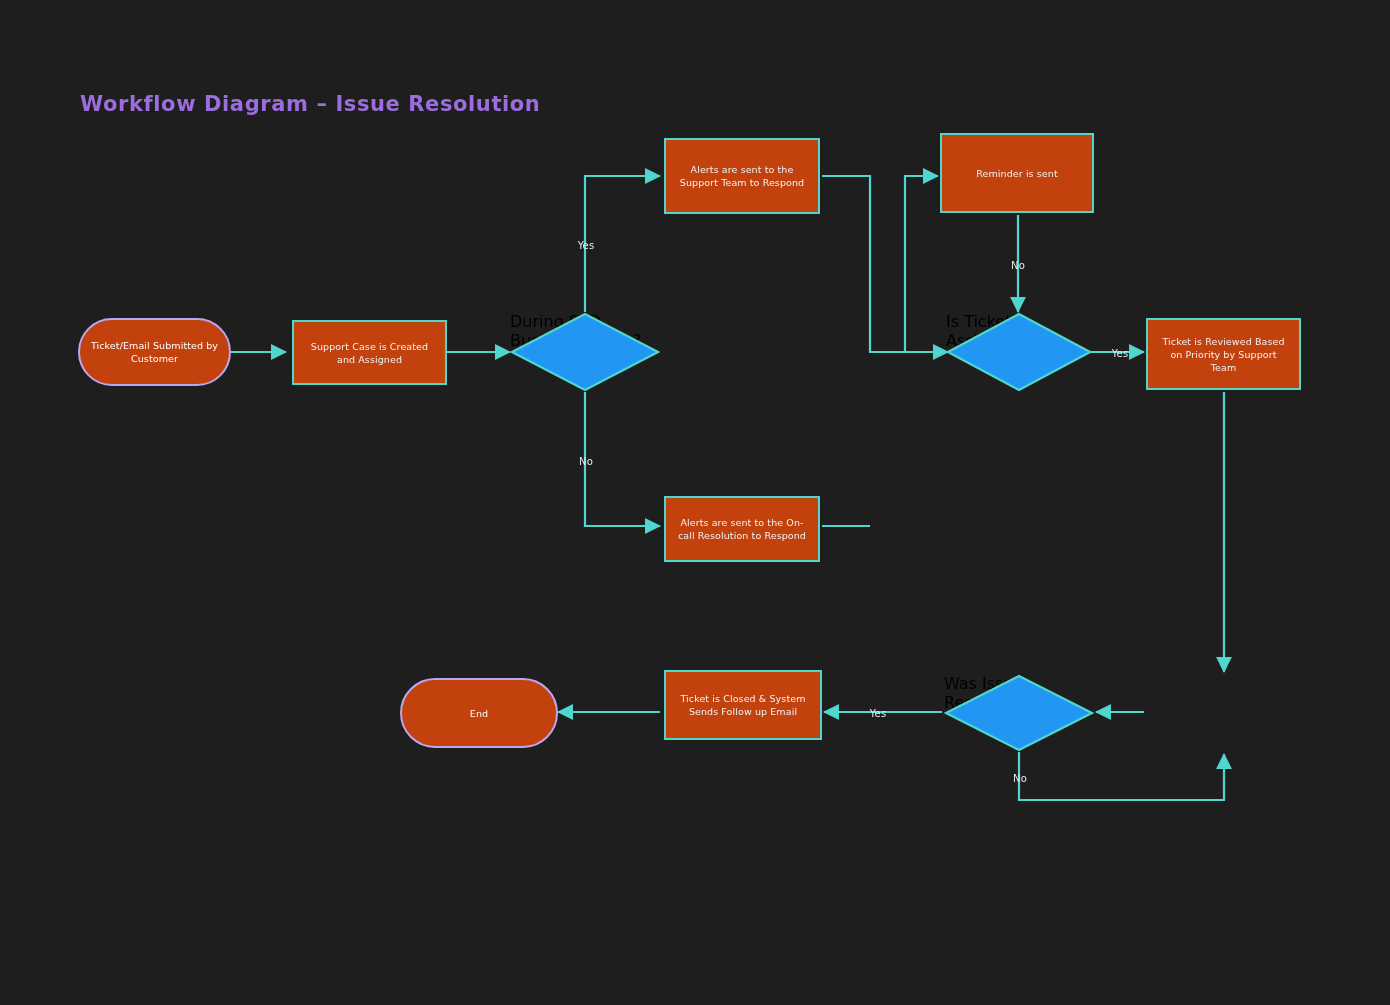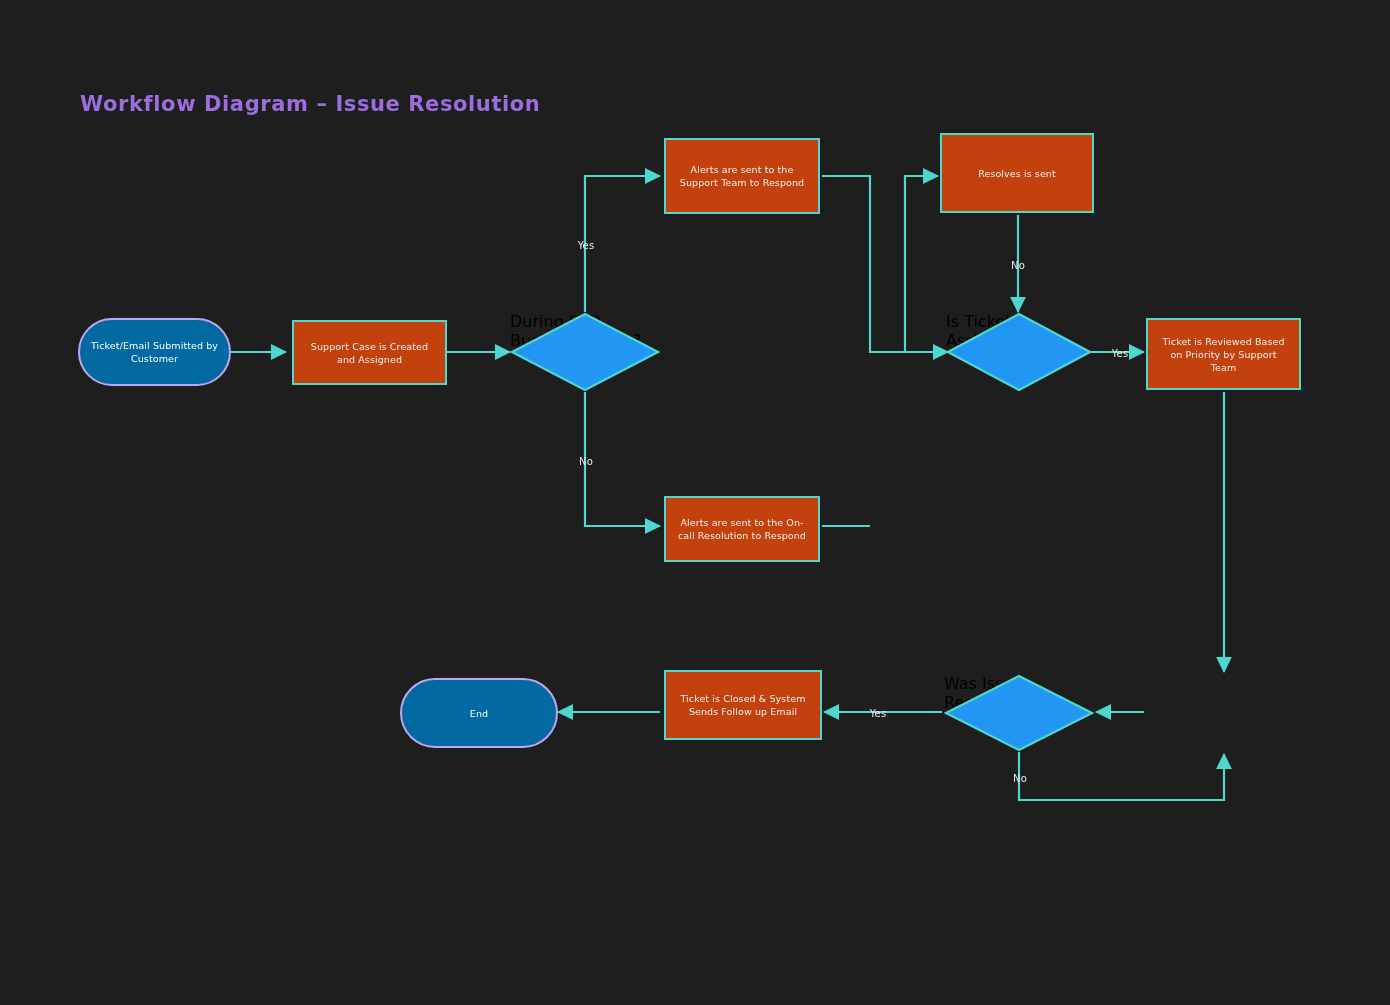--- a/index.html
+++ b/index.html
@@ -22,21 +22,21 @@
   .node{position:absolute;box-sizing:border-box;display:flex;align-items:center;justify-content:center;text-align:center;}
   .node .label{
     font-size:9.5px;line-height:13px;color:#ffffff;
     padding:0 10px;letter-spacing:.1px;
   }
   .rect{
     background:#c2410c;border:2px solid #4fd6cd;
   }
   .rect .label{color:#f2f2f2;}
   .terminator{
-    background:#0369a1;border:2px solid #bda6ef;border-radius:42px;
+    background:#c2410c;border:2px solid #bda6ef;border-radius:42px;
   }
   .terminator .label{color:#ffffff;}
   .diamond-wrap{position:absolute;}
   .diamond{position:absolute;inset:0;}
   .edge-label{
     position:absolute;font-size:10px;color:#e8e8e8;
     white-space:nowrap;transform:translate(-50%,-50%);
     letter-spacing:.2px;
   }
 </style>
@@ -104,21 +104,21 @@
 
   <div class="node rect" style="left:664px;top:98px;width:156px;height:76px;">
     <span class="label">Alerts are sent to the Support Team to Respond</span>
   </div>
 
   <div class="node rect" style="left:664px;top:456px;width:156px;height:66px;">
     <span class="label">Alerts are sent to the On-call Resolution to Respond</span>
   </div>
 
   <div class="node rect" style="left:940px;top:93px;width:154px;height:80px;">
-    <span class="label">Resolves is sent</span>
+    <span class="label">Reminder is sent</span>
   </div>
 
   <div class="diamond-wrap" style="left:946px;top:272px;width:146px;height:80px;">
     <svg class="diamond" viewBox="0 0 146 80">
       <polygon points="73,2 144,40 73,78 2,40" fill="#2196f3" stroke="#4fd6cd" stroke-width="2.2"></polygon>
     </svg>
     <span class="label">Is Ticket Assigned?</span>
   </div>
 
   <div class="node rect" style="left:1146px;top:278px;width:155px;height:72px;">

